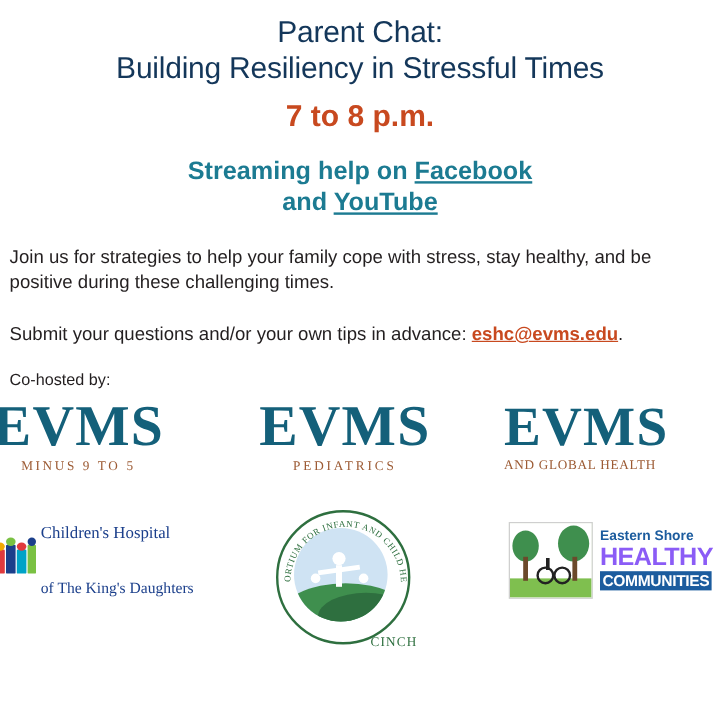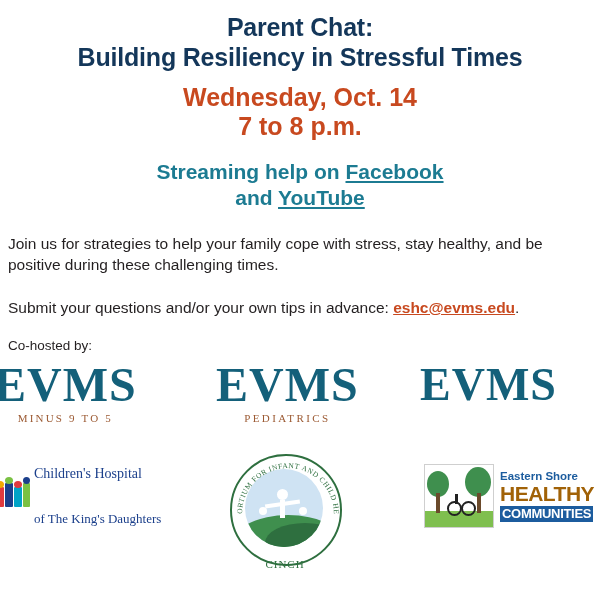--- a/index.html
+++ b/index.html
@@ -18,21 +18,21 @@
     width: 600px;
     height: 600px;
     position: relative;
     box-sizing: border-box;
   }
 
   
   .title {
     text-align: center;
     color: #14375a;
-    font-weight: bold;
+    font-weight: normal;
     font-size: 25px;
     line-height: 30px;
     padding-top: 12px;
     letter-spacing: -0.2px;
   }
   .title .line2 { display: block; }
 
   
   .datetime {
     text-align: center;
@@ -210,21 +210,21 @@
   .cinch-ring-text text {
     font-family: "Liberation Serif", serif;
     font-size: 7.4px;
     fill: #2e6f3f;
     letter-spacing: 0.6px;
   }
   .cinch-label {
     position: absolute;
     bottom: -2px;
     left: 0; right: 0;
-    text-align: center;
+    text-align: right;
     font-family: "Liberation Serif", serif;
     font-size: 11px;
     color: #2e6f3f;
     letter-spacing: 1px;
   }
 
   
   #logo-eshc {
     left: 424px;
     top: 8px;
@@ -267,21 +267,21 @@
   .eshc-l1 {
     font-family: "Liberation Sans", sans-serif;
     font-size: 11.5px;
     color: #1c5c9e;
     font-weight: bold;
     line-height: 14px;
   }
   .eshc-l2 {
     font-family: "Liberation Sans", sans-serif;
     font-size: 21px;
-    color: #a16207;
+    color: #8b5cf6;
     font-weight: bold;
     line-height: 21px;
     letter-spacing: -0.5px;
   }
   .eshc-l3 {
     font-family: "Liberation Sans", sans-serif;
     font-size: 13px;
     color: #ffffff;
     background: #1c5c9e;
     font-weight: bold;
@@ -295,21 +295,20 @@
 <body>
 
 <div class="page">
 
   <div class="title">
     <span>Parent Chat:</span>
     <span class="line2">Building Resiliency in Stressful Times</span>
   </div>
 
   <div class="datetime">
-    <div>Wednesday, Oct. 14</div>
     <div>7 to 8 p.m.</div>
   </div>
 
   <div class="streaming">
     <div>
       <span>Streaming help on </span><a href="#">Facebook</a>
     </div>
     <div>
       <span>and </span><a href="#">YouTube</a>
     </div>
@@ -331,20 +330,21 @@
     </div>
 
     <div class="logo" id="logo-evms-peds">
       <div class="evms-word">EVMS</div>
       <div class="evms-sub">PEDIATRICS</div>
     </div>
 
     <div class="logo" id="logo-evms-brock">
       <div class="evms-word">EVMS</div>
       <div class="evms-sub multi">
+        <div>AND GLOBAL HEALTH</div>
       </div>
     </div>
 
   </div>
 
   <div class="logo-row logo-row-2">
 
     <div class="logo" id="logo-chkd">
       <div class="chkd-wrap">
         <div class="chkd-mark">

